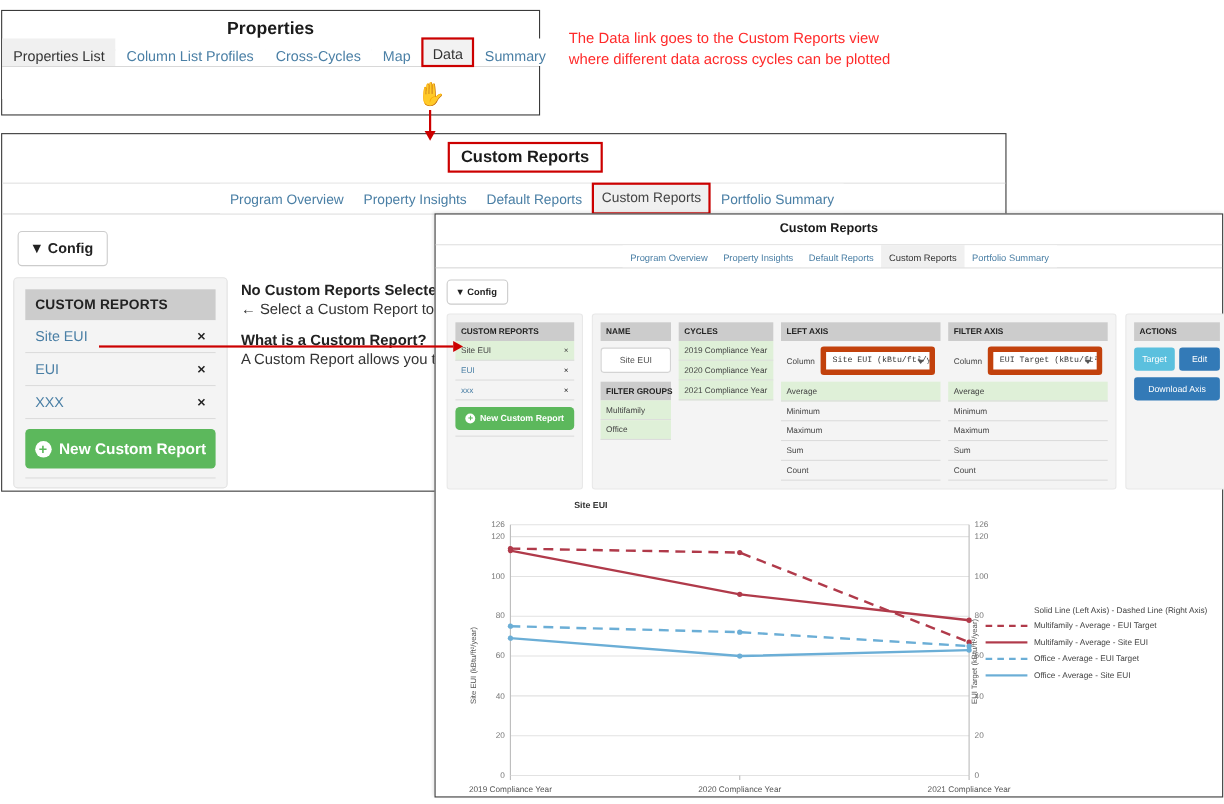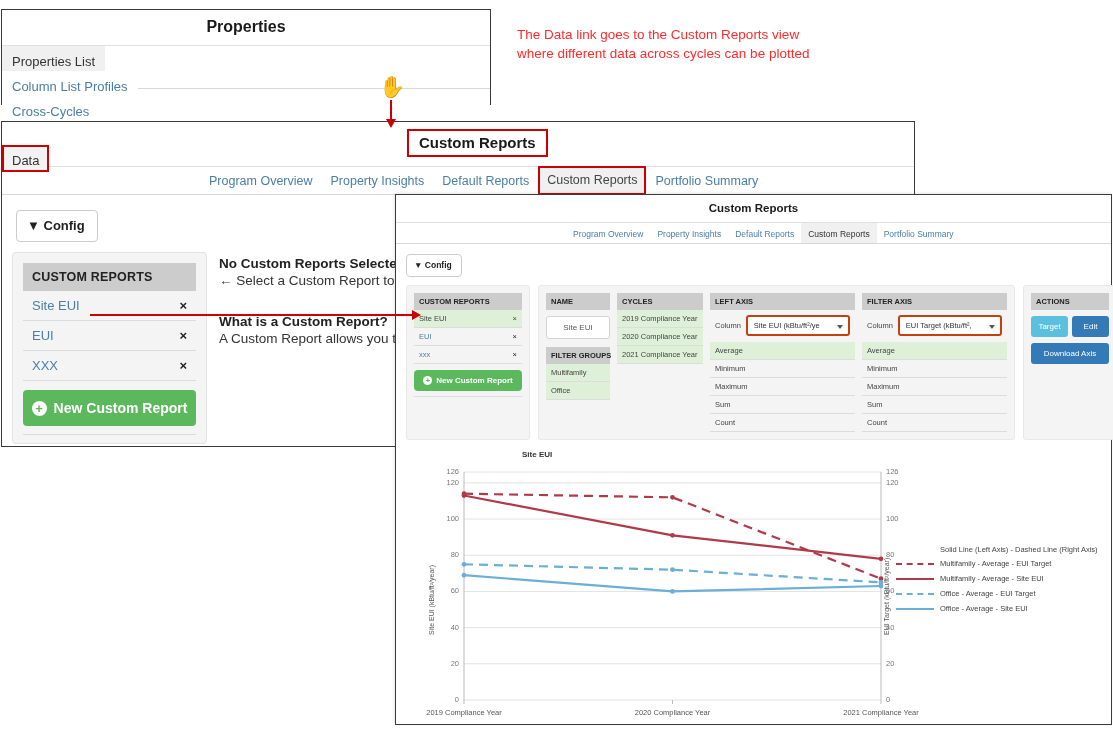--- a/index.html
+++ b/index.html
@@ -33,21 +33,21 @@
     color:#4a7fa5;
     background:#ffffff;
     white-space:nowrap;
     cursor:pointer;
   }
   .tab.active { background:#f0f0f0; color:#333; }
 
   
   #win-properties { left:1px; top:9px; width:490px; height:96px; }
   #win-properties .win-title { font-size:16px; padding:8px 0 9px 0; }
-  #win-properties .tabbar { height:44px; align-items:flex-start;flex-direction:column; }
+  #win-properties .tabbar { height:16px; align-items:flex-end; }
   #win-properties .tab {
     font-size:13px; padding:7px 10px 0 10px; line-height:18px;
   }
   #win-properties .tab.highlight {
     border:2px solid #cc0000;
     background:#f2f2f2;
     color:#333;
     padding:5px 8px 0 8px;
     margin:-1px 0;
     position:relative;
@@ -218,26 +218,27 @@
     text-align:center;
   }
   #win-cr-front .btn-green { font-size:8px; padding:6px 0; margin-top:6px; gap:4px; }
   #win-cr-front .plus-circle { width:9px; height:9px; font-size:8px; }
   #win-cr-front .after-green { border-bottom:1px solid #dcdcdc; margin-top:5px; }
 
   .axis-row { display:flex; align-items:center; gap:5px; padding:5px 5px 6px 5px; }
   .axis-row label { font-size:7.5px; color:#444; }
   .sel {
     flex:1; min-width:0;
-    border:2px solid #c2410c; border-radius:3px; background:#fff;
+    border:5px solid #c2410c; border-radius:3px; background:#fff;
     font-size:7.5px; color:#333;
     padding:4px 14px 4px 6px;
     position:relative;
     overflow:hidden; white-space:nowrap; text-overflow:clip;
     cursor:pointer;
+    font-family:Liberation Mono, monospace;
   }
   .sel::after {
     content:"";
     position:absolute; right:5px; top:50%; margin-top:-1px;
     border-left:3px solid transparent; border-right:3px solid transparent;
     border-top:4px solid #555;
   }
 
   .btn-blue {
     background:#337ab7; color:#fff; border:none; border-radius:3px;
@@ -350,21 +351,21 @@
       <div class="btn-green">
         <span class="plus-circle">+</span>
         <span>New Custom Report</span>
       </div>
       <div class="after-green"></div>
     </div>
 
     <div class="mid-panel">
       <div class="mp-h">No Custom Reports Selected</div>
       <div class="mp-t">← Select a Custom Report to g</div>
-      <div class="mp-h" style="margin-top:24px;">What is a Custom Report?</div>
+      <div class="mp-h" style="margin-top:12px;">What is a Custom Report?</div>
       <div class="mp-t">A Custom Report allows you to</div>
     </div>
   </div>
 </div>
 
 <div class="window" id="win-cr-front">
   <div class="win-title">Custom Reports</div>
   <div class="tabbar">
     <div class="tab">Program Overview</div>
     <div class="tab">Property Insights</div>

